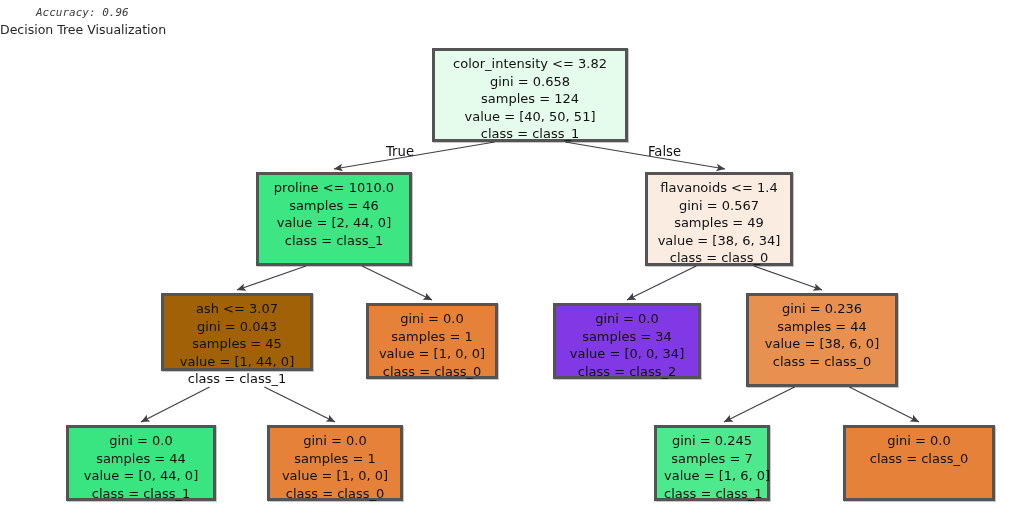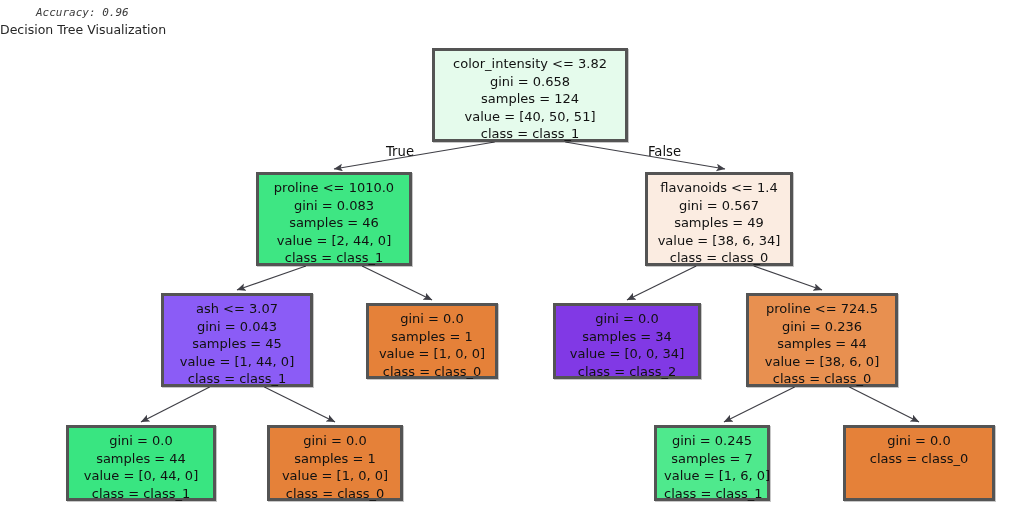--- a/index.html
+++ b/index.html
@@ -101,53 +101,51 @@
   <div id="nodes-layer">
       <div class="node" style="left: 432px; top: 48px; width: 196px; height: 94px; background: rgb(229, 251, 236); border-color: rgb(84, 84, 84);">
         <span class="line">color_intensity &lt;= 3.82</span>
         <span class="line">gini = 0.658</span>
         <span class="line">samples = 124</span>
         <span class="line">value = [40, 50, 51]</span>
         <span class="line">class = class_1</span>
       </div>
       <div class="node" style="left: 256px; top: 172px; width: 156px; height: 94px; background: rgb(62, 230, 131); border-color: rgb(84, 84, 84); text-align: center;">
         <span class="line">proline &lt;= 1010.0</span>
-        <span class="line">gini = 0.083</span>
         <span class="line">samples = 46</span>
         <span class="line">value = [2, 44, 0]</span>
         <span class="line">class = class_1</span>
       </div>
       <div class="node" style="left: 645px; top: 172px; width: 148px; height: 94px; background: rgb(251, 236, 225); border-color: rgb(84, 84, 84);">
         <span class="line">flavanoids &lt;= 1.4</span>
         <span class="line">gini = 0.567</span>
         <span class="line">samples = 49</span>
         <span class="line">value = [38, 6, 34]</span>
         <span class="line">class = class_0</span>
       </div>
-      <div class="node" style="left: 161px; top: 293px; width: 152px; height: 94px; background: #8b5cf6; border-color: rgb(84, 84, 84); text-align: center;">
+      <div class="node" style="left: 161px; top: 293px; width: 152px; height: 78px; background: #a16207; border-color: rgb(84, 84, 84); text-align: center;">
         <span class="line">ash &lt;= 3.07</span>
         <span class="line">gini = 0.043</span>
         <span class="line">samples = 45</span>
         <span class="line">value = [1, 44, 0]</span>
         <span class="line">class = class_1</span>
       </div>
       <div class="node" style="left: 366px; top: 303px; width: 132px; height: 76px; background: rgb(229, 129, 57); border-color: rgb(84, 84, 84);">
         <span class="line">gini = 0.0</span>
         <span class="line">samples = 1</span>
         <span class="line">value = [1, 0, 0]</span>
         <span class="line">class = class_0</span>
       </div>
       <div class="node" style="left: 553px; top: 303px; width: 148px; height: 76px; background: rgb(129, 57, 229); border-color: rgb(84, 84, 84);">
         <span class="line">gini = 0.0</span>
         <span class="line">samples = 34</span>
         <span class="line">value = [0, 0, 34]</span>
         <span class="line">class = class_2</span>
       </div>
       <div class="node" style="left: 746px; top: 293px; width: 152px; height: 94px; background: rgb(232, 144, 80); border-color: rgb(84, 84, 84);">
-        <span class="line">proline &lt;= 724.5</span>
         <span class="line">gini = 0.236</span>
         <span class="line">samples = 44</span>
         <span class="line">value = [38, 6, 0]</span>
         <span class="line">class = class_0</span>
       </div>
       <div class="node" style="left: 66px; top: 425px; width: 150px; height: 76px; background: rgb(57, 229, 129); border-color: rgb(84, 84, 84);">
         <span class="line">gini = 0.0</span>
         <span class="line">samples = 44</span>
         <span class="line">value = [0, 44, 0]</span>
         <span class="line">class = class_1</span>

